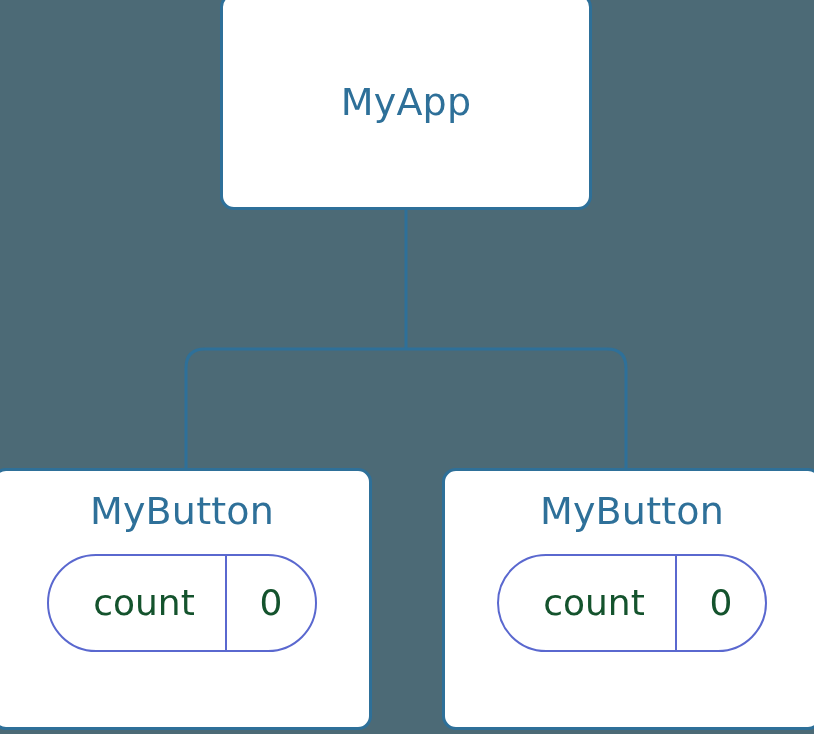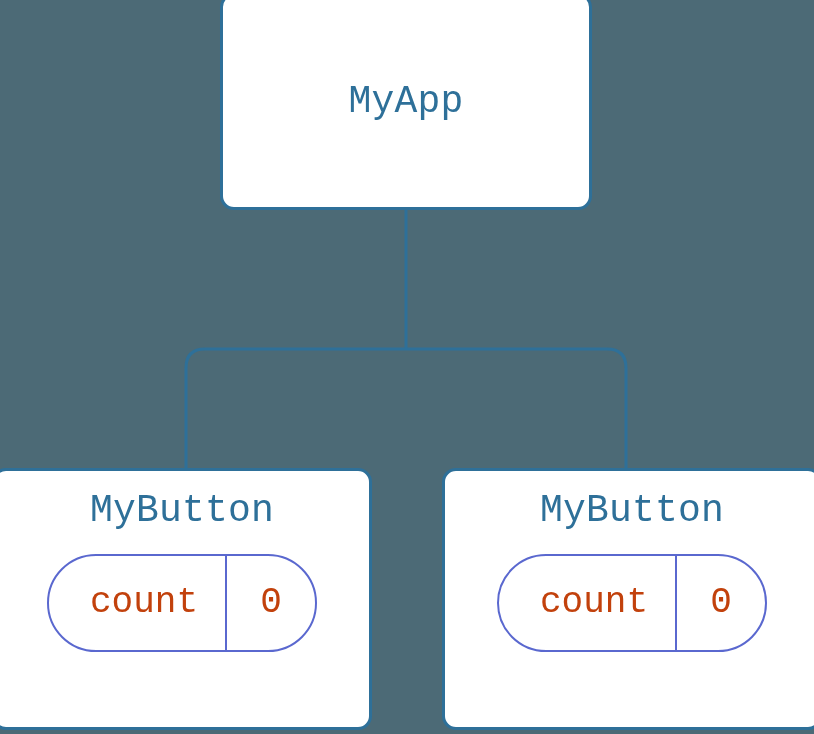--- a/index.html
+++ b/index.html
@@ -11,21 +11,20 @@
     height: 734px;
     background: #4c6a76;
     font-family: "DejaVu Sans", sans-serif;
     overflow: hidden;
   }
 
   #canvas {
     position: relative;
     width: 814px;
     height: 734px;
-    font-family: Liberation Mono, monospace;
   }
 
   
   .edges {
     position: absolute;
     left: 0;
     top: 0;
     width: 814px;
     height: 734px;
     pointer-events: none;
@@ -89,21 +88,21 @@
     box-sizing: border-box;
     background: transparent;
     overflow: hidden;
   }
 
   .state-key,
   .state-val {
     display: flex;
     align-items: center;
     justify-content: center;
-    color: #c2410c;
+    color: #14532d;
     font-size: 36px;
     line-height: 1;
     white-space: nowrap;
   }
 
   .state-key {
     width: 176px;
     padding-left: 14px;
     box-sizing: border-box;
   }

